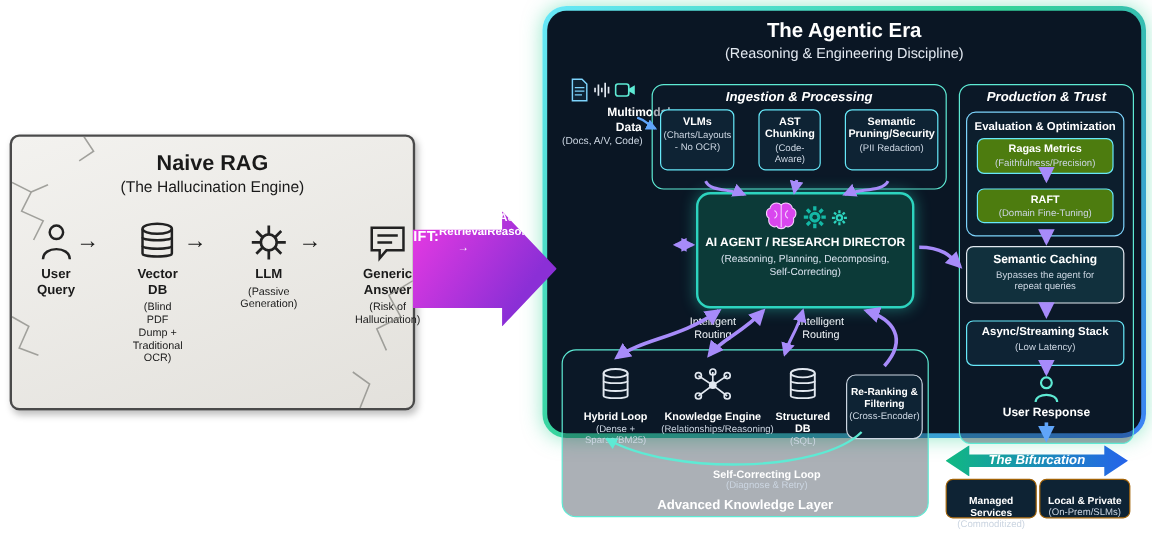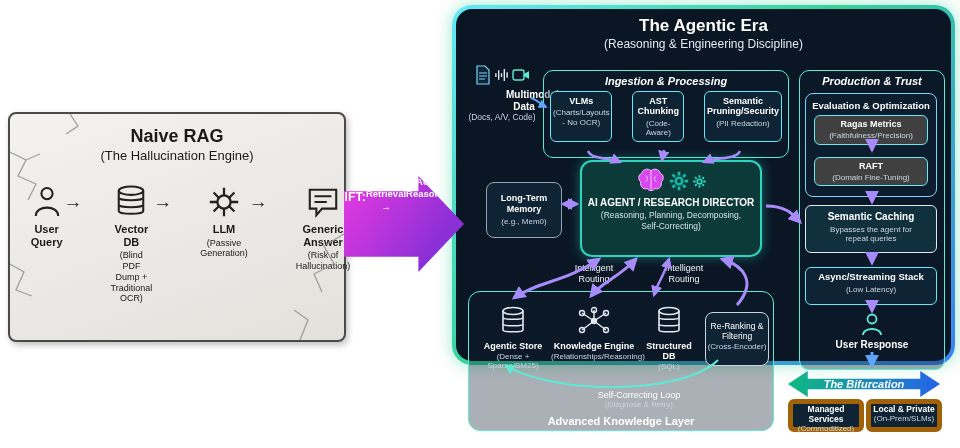--- a/index.html
+++ b/index.html
@@ -68,45 +68,45 @@
 
   .routing{position:absolute;width:72px;text-align:center;font-size:9px;color:#f1f5f9;line-height:1.25;}
 
   
   .kl{left:12px;top:282px;width:306px;height:140px;border-radius:12px;}
   .store{position:absolute;text-align:center;}
   .slab{font-size:9px;font-weight:bold;color:#fff;line-height:1.1;margin-top:2px;}
   .ssub{font-size:8px;color:#cbd5e1;line-height:1.15;}
   .rerank{position:absolute;left:236px;top:20px;width:64px;height:54px;background:#0e2334;
     border:1px solid #cbd5e1;border-radius:8px;text-align:center;padding-top:8px;box-sizing:border-box;}
-  .rlab{font-size:8.5px;font-weight:normal;color:#fff;line-height:1.2;}
+  .rlab{font-size:8.5px;font-weight:bold;color:#fff;line-height:1.2;}
   .rsub{font-size:8px;color:#cbd5e1;margin-top:1px;}
   .loop{position:absolute;left:95px;top:98px;width:150px;text-align:center;}
-  .llab{font-size:9px;font-weight:normal;color:#fff;}
+  .llab{font-size:9px;font-weight:bold;color:#fff;}
   .lsub{font-size:8px;color:#cbd5e1;}
   .kl-title{position:absolute;bottom:3px;left:0;right:0;text-align:center;font-size:11px;font-weight:bold;color:#fff;}
 
   
   .prod{left:343px;top:61px;width:146px;height:300px;}
   .eval{position:absolute;left:5px;top:22px;width:132px;height:104px;border:1px solid #7dd3fc;border-radius:8px;background:rgba(14,35,52,.5);box-sizing:border-box;}
   .eval-title{font-size:9.5px;font-weight:bold;color:#fff;text-align:center;margin-top:6px;}
-  .pchip{margin:4px 8px 0;background:#404040;border:1px solid #67e8f9;border-radius:6px;text-align:center;padding:3px 2px;}
+  .pchip{margin:4px 8px 0;background:#4d7c0f;border:1px solid #67e8f9;border-radius:6px;text-align:center;padding:3px 2px;}
   .pchip.gap{margin-top:12px;}
   .caching{position:absolute;left:5px;top:134px;width:132px;height:48px;border:1px solid #e2e8f0;background:#11303d;border-radius:6px;text-align:center;padding-top:5px;box-sizing:border-box;}
   .caching .clab{font-size:10px;}
   .async{position:absolute;left:5px;top:196px;width:132px;height:38px;border:1px solid #67e8f9;background:#0e2334;border-radius:6px;text-align:center;padding-top:4px;box-sizing:border-box;}
   .uresp{position:absolute;left:0;right:0;top:240px;text-align:center;}
   .ulab{font-size:10px;font-weight:bold;color:#fff;margin-top:2px;}
 
   
   .bif{position:absolute;left:332px;top:362px;width:152px;height:26px;
     background:linear-gradient(90deg,#10b981,#2563eb);
     clip-path:polygon(0 50%,13% 0,13% 30%,87% 30%,87% 0,100% 50%,87% 100%,87% 70%,13% 70%,13% 100%);
     display:flex;align-items:center;justify-content:center;color:#fff;font-weight:bold;font-style:italic;font-size:11px;}
-  .bopt{position:absolute;top:390px;width:76px;height:33px;background:#0e2334;border:5px solid #a16207;border-radius:6px;text-align:center;padding-top:0;box-sizing:border-box;}
+  .bopt{position:absolute;top:390px;width:76px;height:33px;background:#0e2334;border:1px solid #a16207;border-radius:6px;text-align:center;padding-top:12px;box-sizing:border-box;}
   .blab{font-size:8.5px;font-weight:bold;color:#fff;}
   .bsub{font-size:8px;color:#cbd5e1;}
   .bopt.managed{left:332px;}
   .bopt.localp{left:410px;}
 
   .arrows{position:absolute;left:0;top:0;width:960px;height:448px;pointer-events:none;z-index:10;}
 </style>
 </head>
 <body>
 
@@ -216,24 +216,20 @@
             <div class="clab">AST Chunking</div>
             <div class="csub">(Code-Aware)</div>
           </div>
           <div class="chip">
             <div class="clab">Semantic Pruning/Security</div>
             <div class="csub">(PII Redaction)</div>
           </div>
         </div>
       </div>
 
-      <div class="memory">
-        <div class="mlab">Long-Term Memory</div>
-        <div class="msub">(e.g., Mem0)</div>
-      </div>
 
       <div class="agent">
         <div class="agent-icons">
           <svg width="30" height="28" viewBox="0 0 32 30">
             <path d="M16 4 C13 1 7 2 6 7 C2 8 2 14 5 16 C4 21 8 25 12 23 C13 26 19 26 20 23 C24 25 28 21 27 16 C30 14 30 8 26 7 C25 2 19 1 16 4 Z" fill="#d946ef" stroke="#f5d0fe" stroke-width="1"></path>
             <path d="M16 4 V24 M10 9 C13 11 13 14 10 16 M22 9 C19 11 19 14 22 16" stroke="#f5d0fe" stroke-width="1" fill="none"></path>
           </svg>
           <svg width="22" height="22" viewBox="0 0 24 24">
             <g>
                 <circle cx="12" cy="12" r="5" fill="#14b8a6"></circle>
@@ -260,21 +256,21 @@
       <div class="routing" style="left:102px;top:254px">Intelligent Routing</div>
       <div class="routing" style="left:192px;top:254px">Intelligent Routing</div>
 
       <div class="obox kl">
         <div class="store" style="left:8px;top:14px;width:72px">
           <svg width="26" height="30" viewBox="0 0 26 30">
               <ellipse cx="13" cy="5" rx="10" ry="3.5" fill="none" stroke="#e2e8f0" stroke-width="1.6"></ellipse>
               <path d="M3 5 v19 c0 2.4 20 2.4 20 0 v-19" fill="none" stroke="#e2e8f0" stroke-width="1.6"></path>
               <path d="M3 11.5 c0 2.4 20 2.4 20 0 M3 18 c0 2.4 20 2.4 20 0" fill="none" stroke="#e2e8f0" stroke-width="1.6"></path>
             </svg>
-          <div class="slab">Agentic Store</div>
+          <div class="slab">Hybrid Loop</div>
           <div class="ssub">(Dense + Sparse/BM25)</div>
         </div>
         <div class="store" style="left:82px;top:14px;width:86px">
           <svg width="34" height="30" viewBox="0 0 34 30">
               <g stroke="#e2e8f0" stroke-width="1.4" fill="none">
                 <path d="M17 15 L5 7 M17 15 L29 7 M17 15 L5 24 M17 15 L29 24 M17 15 L17 4"></path>
                 <circle cx="5" cy="7" r="2.5"></circle>
                 <circle cx="29" cy="7" r="2.5"></circle>
                 <circle cx="5" cy="24" r="2.5"></circle>
                 <circle cx="29" cy="24" r="2.5"></circle>

